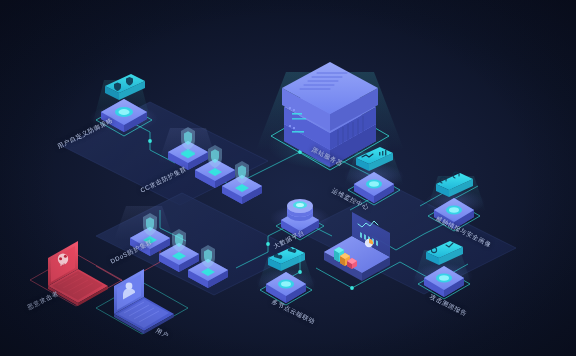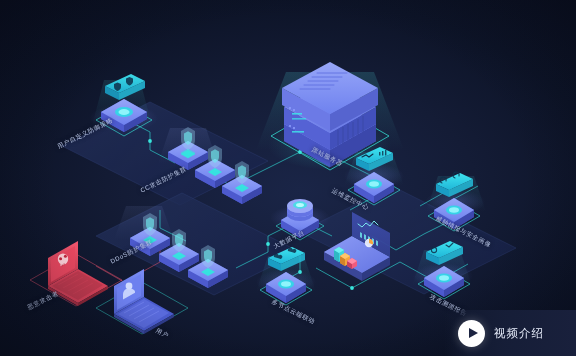--- a/index.html
+++ b/index.html
@@ -468,20 +468,14 @@
   <div class="lbl r" style="left:332px;top:186px;">运维监控中心</div>
   <div class="lbl l" style="left:274px;top:243px;">大数据平台</div>
   <div class="lbl r" style="left:436px;top:214px;">威胁情报与安全画像</div>
   <div class="lbl r" style="left:272px;top:297px;">多节点云端联动</div>
   <div class="lbl r" style="left:430px;top:292px;">攻击溯源报告</div>
   <div class="lbl l" style="left:28px;top:304px;">恶意攻击者</div>
   <div class="lbl r" style="left:156px;top:326px;">用户</div>
 
   <div class="vignette"></div>
 
-  <div class="playbar">
-    <span class="playcircle">
-        <i></i>
-      </span>
-    <span class="playtxt">视频介绍</span>
-  </div>
 
 </div>
 
 </body></html>

